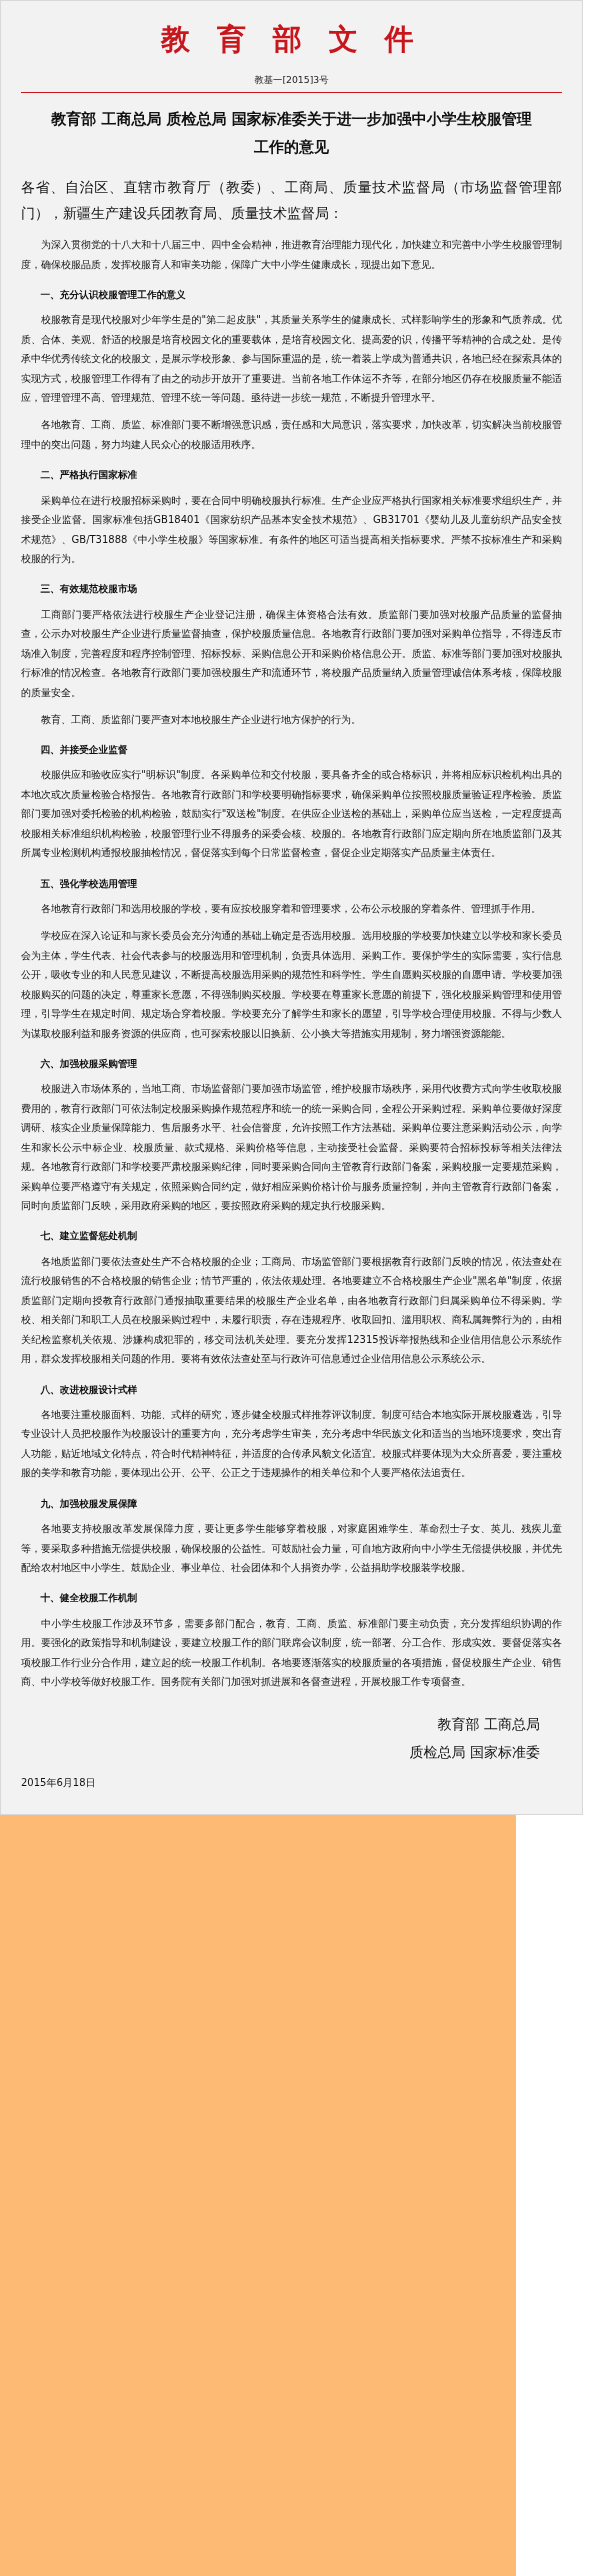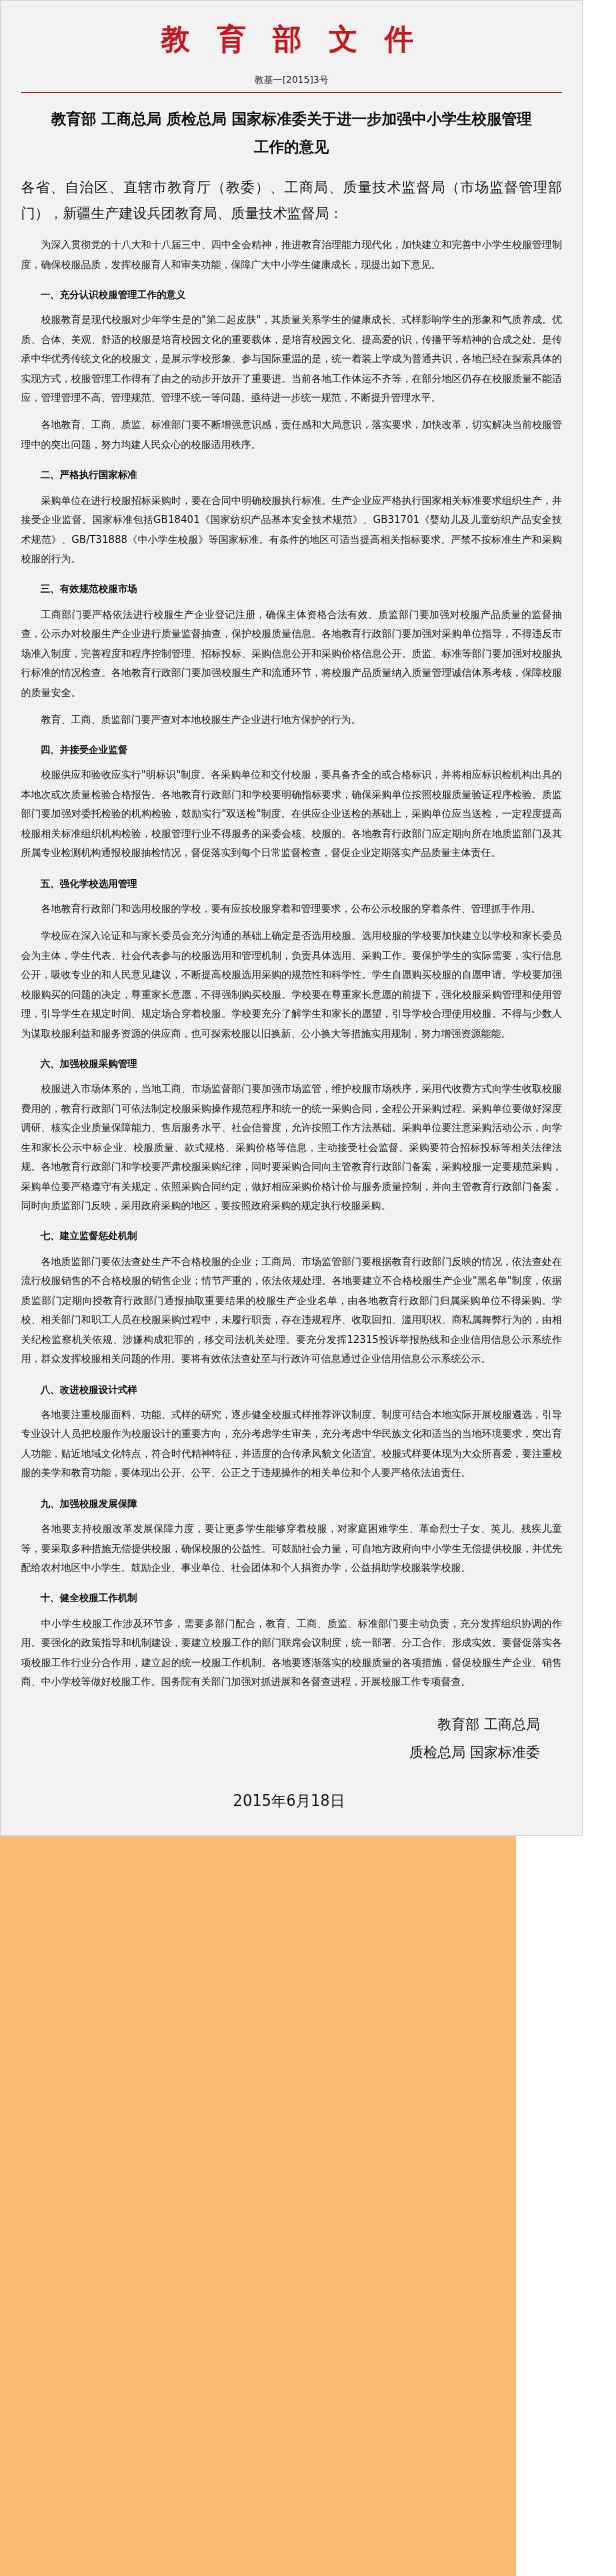--- a/index.html
+++ b/index.html
@@ -80,24 +80,24 @@
   .signoff {
     text-align:right;
     font-size:14px;
     color:#111;
     line-height:2.0;
     margin-top:18.6px;
     padding-right:22px;
   }
   .signoff div { white-space:pre; }
   .date-line {
-    text-align:center;
-    font-size:15px;
+    text-align:left;
+    font-size:10px;
     color:#111;
-    margin-top:26px;
+    margin-top:10px;
     padding-right:5px;
   }
   .bottom-space { height:8.4px; }
 </style>
 </head>
 <body>
 
 <div class="page">
   <div class="doc-wrap">
 

